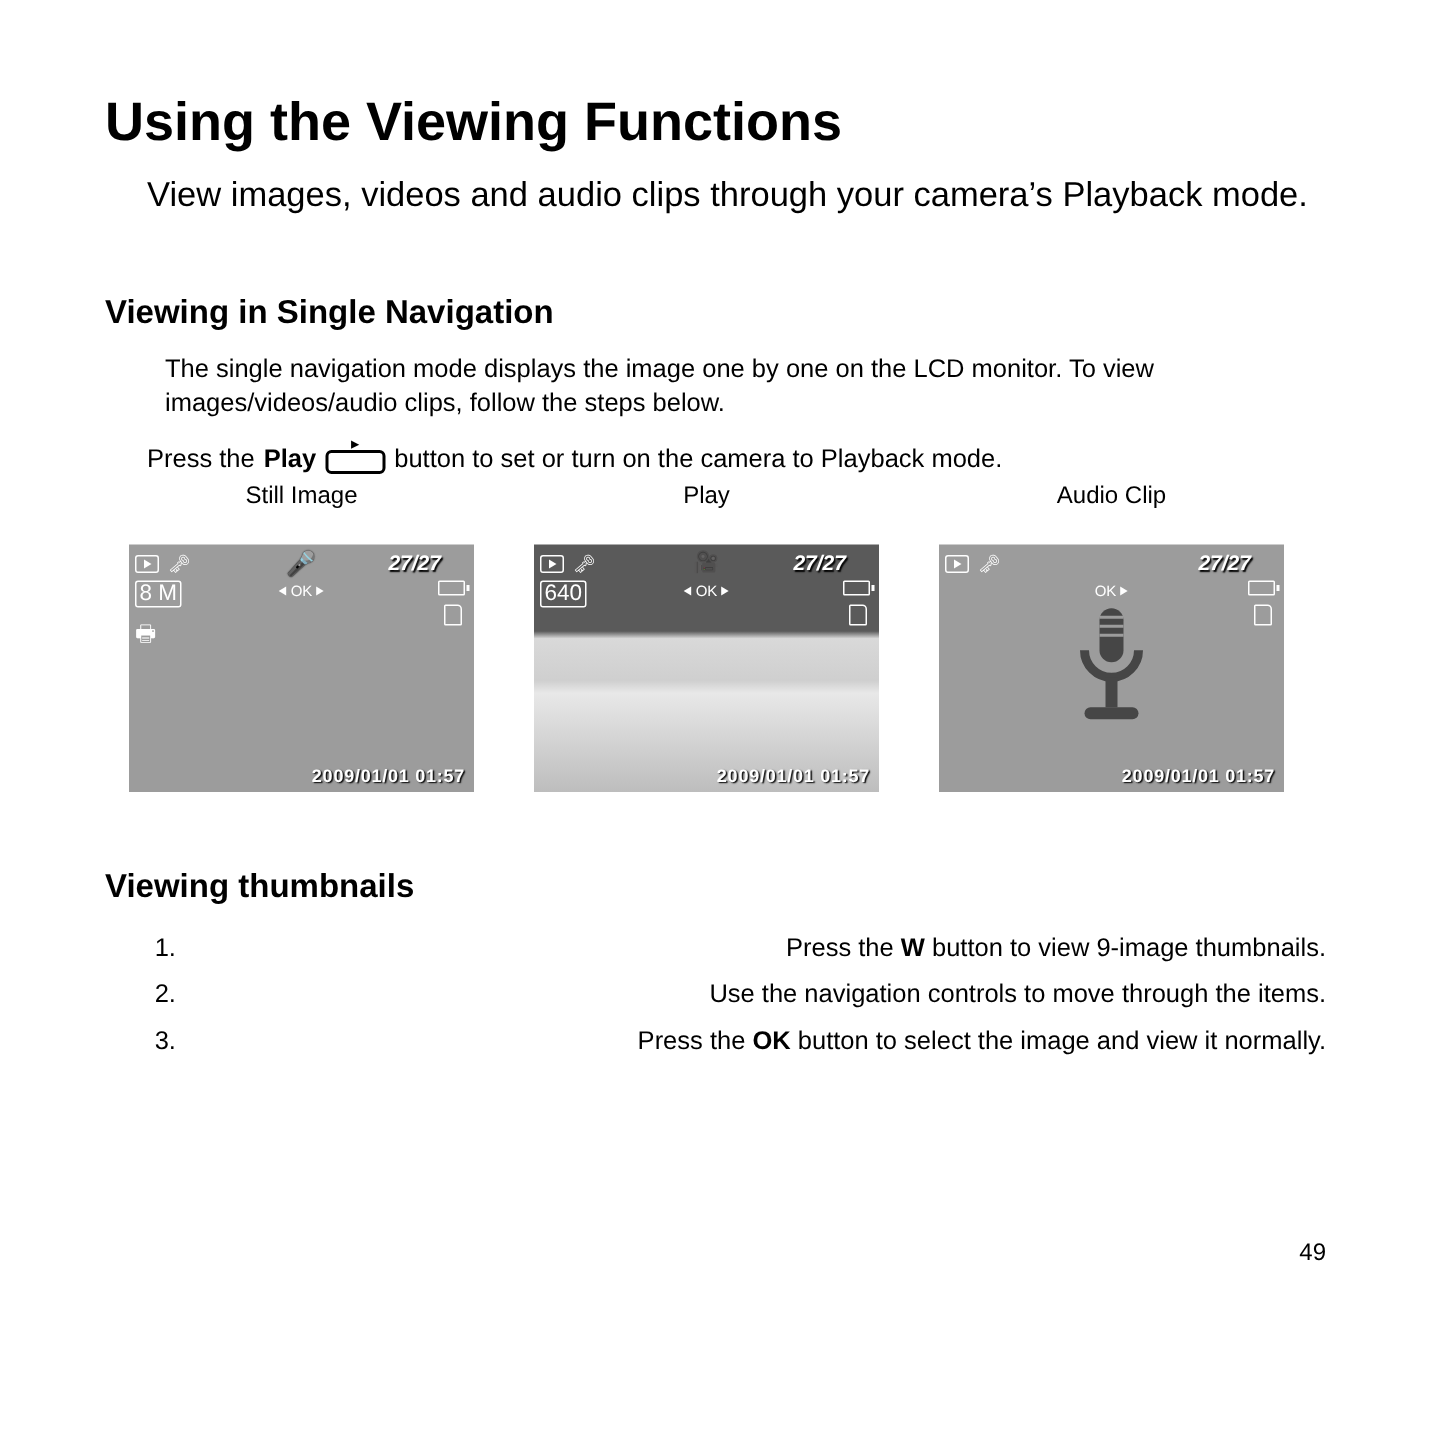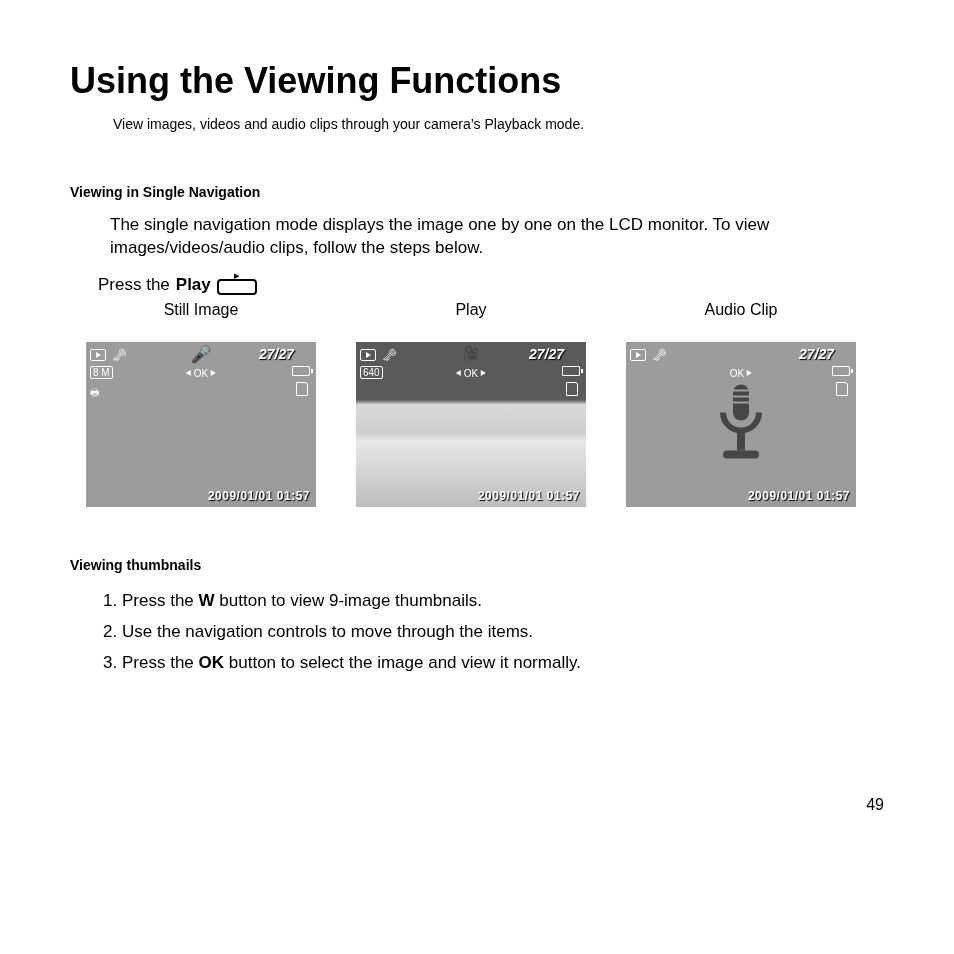--- a/index.html
+++ b/index.html
@@ -14,26 +14,26 @@
     width: 954px;
     padding: 60px 70px 20px 70px;
     box-sizing: border-box;
   }
   h1.title {
     font-size: 36px;
     font-weight: bold;
     margin: 0 0 14px 0;
   }
   .intro {
-    font-size: 14px;
-    margin-left: 43px;
+    font-size: 23px;
+    margin-left: 28px;
     margin-bottom: 52px;
   }
   h2.section {
-    font-size: 14px;
+    font-size: 22px;
     font-weight: bold;
     margin: 0 0 14px 0;
   }
   .body-text {
     font-size: 17px;
     margin-left: 40px;
     line-height: 1.35;
     margin-bottom: 10px;
   }
   .press-line {
@@ -162,21 +162,21 @@
     border-radius: 1px 3px 1px 1px;
     box-sizing: border-box;
   }
   .lcd .left-stack {
     position: absolute;
     top: 24px;
     left: 4px;
     display: flex;
     flex-direction: column;
     gap: 6px;
-    font-size: 10px;
+    font-size: 15px;
     color: #fff;
   }
   .lcd .left-stack .box {
     border: 1px solid #fff;
     padding: 0 2px;
     border-radius: 2px;
     line-height: 1.1;
   }
   .lcd .mic-top {
     position: absolute;
@@ -229,21 +229,21 @@
     transform: translate(-50%,-46%);
     color: #3c3c3c;
   }
   .big-mic svg { width: 64px; height: 88px; display:block; }
   ol.steps {
     font-size: 17px;
     margin: 8px 0 0 52px;
     padding: 0;
     line-height: 1.6;
   }
-  ol.steps li { margin-bottom: 4px; }
+  ol.steps li { margin-bottom: 4px; text-align: right; }
   ol.steps .b { font-weight: bold; }
   .page-number {
     text-align: right;
     font-size: 16px;
     margin-top: 120px;
   }
 </style>
 </head>
 <body>
 
@@ -257,20 +257,21 @@
 
   <div class="body-text">The single navigation mode displays the image one by one on the LCD monitor. To view images/videos/audio clips, follow the steps below.</div>
 
   <div class="press-line">
     <span>Press the </span>
     <span class="b">Play</span>
     <span class="play-button-graphic">
       <span class="tiny-icon">▸</span>
       <span class="btn-rect"></span>
     </span>
+    <span> button to set or turn on the camera to Playback mode.</span>
   </div>
 
   <div class="screens-row">
 
     <div class="screen-col">
       <div class="screen-label">Still Image</div>
       <div class="lcd">
         <div class="topbar">
           <span class="play-ind"></span>
           <span class="key-icon">🗝</span>

